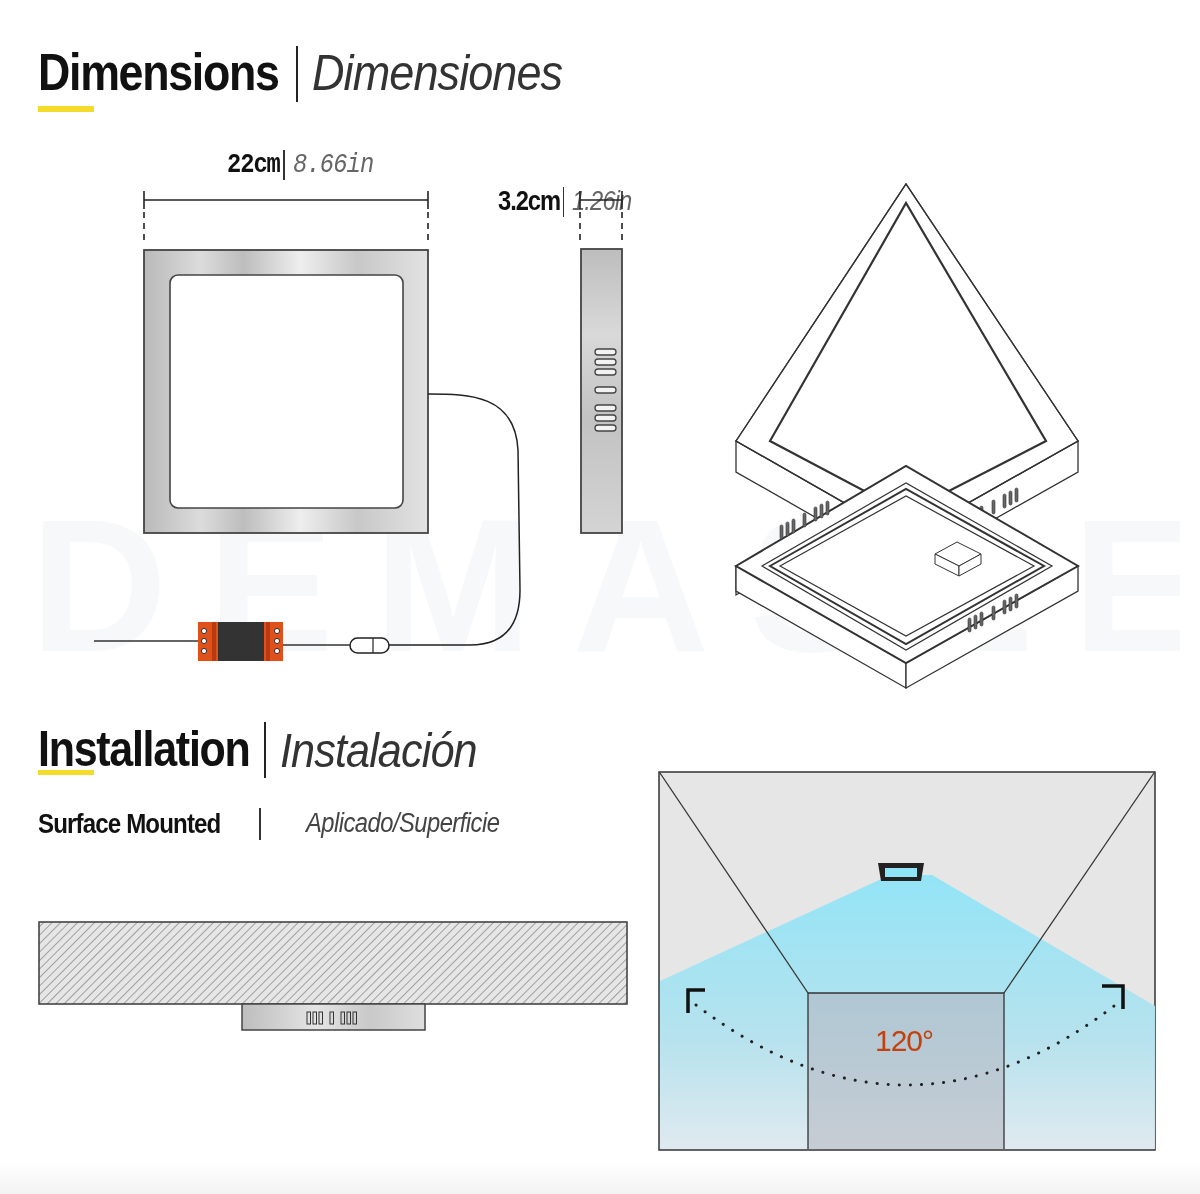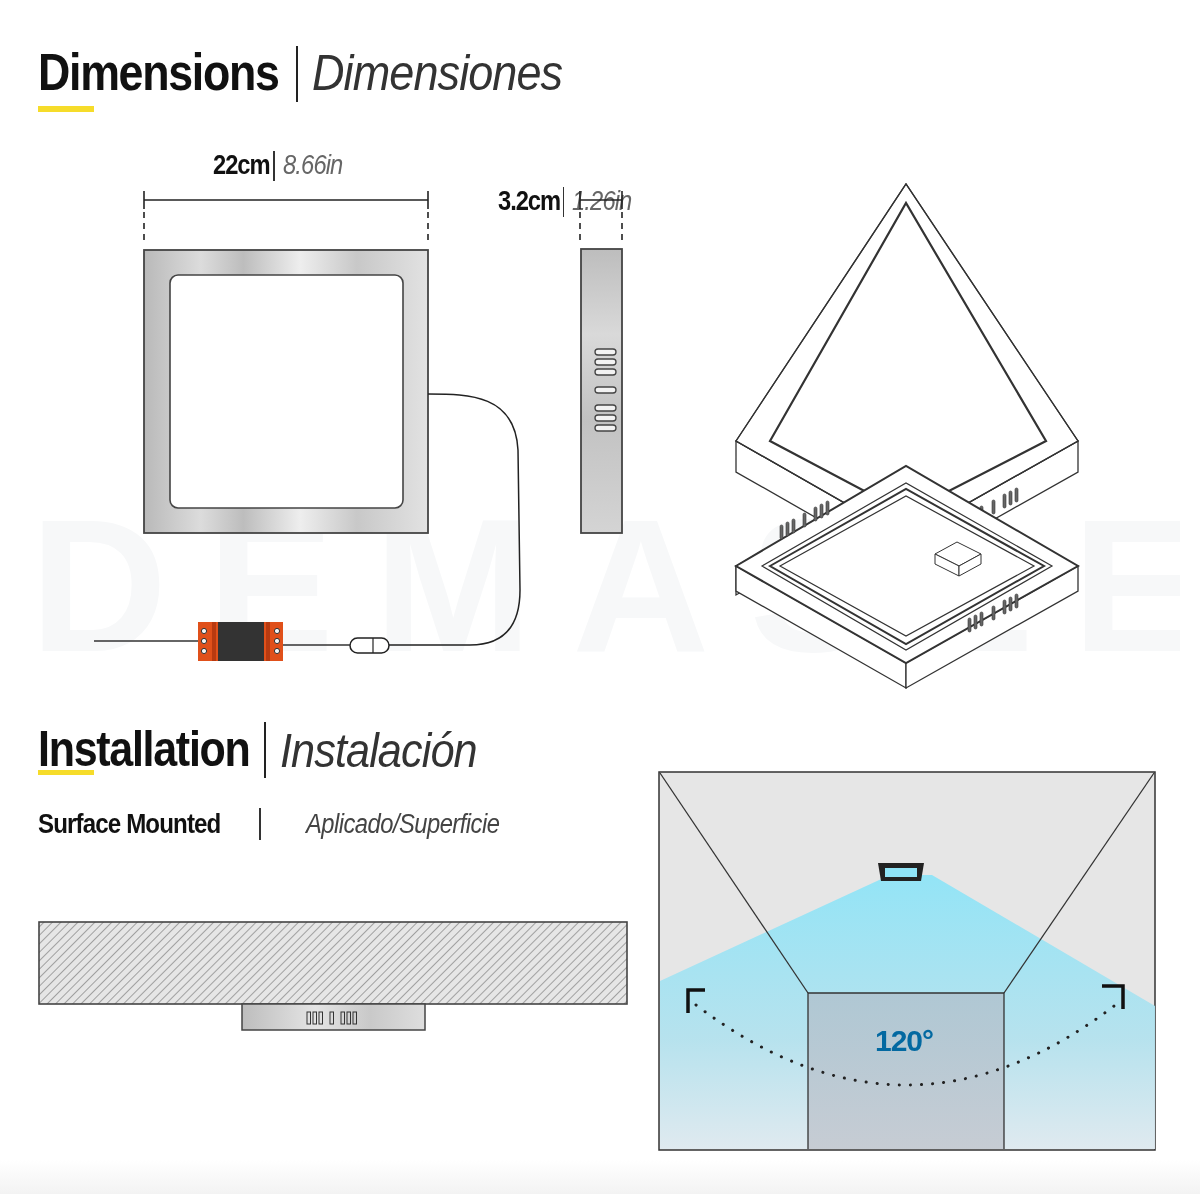--- a/index.html
+++ b/index.html
@@ -16,46 +16,46 @@
   .heading .en { font-weight: 700; letter-spacing: -1.5px; transform: scaleX(0.86); transform-origin: left center; display: inline-block; }
   .heading .sep { display: inline-block; width: 2px; background: #222; margin: 0 14px; }
   .heading .es { font-style: italic; font-weight: 400; color: #333; letter-spacing: -1px; transform: scaleX(0.9); transform-origin: left center; display: inline-block; }
   .underline { position: absolute; height: 6px; background: #f6dc2a; }
 
   .dim-label { position: absolute; display: flex; align-items: center; white-space: nowrap; }
   .dim-label .en { font-weight: 700; font-size: 27px; color: #111; letter-spacing: -1.2px; transform: scaleX(0.88); transform-origin: left center; display: inline-block; }
   .dim-label .sep { display: inline-block; width: 1.5px; height: 30px; background: #333; margin: 0 8px 0 0; }
   .dim-label .es { font-style: italic; font-size: 27px; color: #666; letter-spacing: -1px; transform: scaleX(0.88); transform-origin: left center; display: inline-block; }
 
-  .sub { position: absolute; display: flex; align-items: center; white-space: nowrap; gap: 35px; }
+  .sub { position: absolute; display: flex; white-space: nowrap; gap: 35px; }
   .sub .en { font-weight: 700; font-size: 28px; color: #111; letter-spacing: -1px; transform: scaleX(0.86); transform-origin: left center; display: inline-block; }
   .sub .sep { display: inline-block; width: 1.5px; height: 32px; background: #333; margin: 0 10px 0 -26px; }
   .sub .es { font-style: italic; font-size: 27px; color: #444; letter-spacing: -0.6px; transform: scaleX(0.88); transform-origin: left center; display: inline-block; }
 
   .watermark {
     position: absolute; left: 30px; top: 500px; width: 1150px; height: 170px;
     font-weight: 700; font-size: 190px; color: #f7f8f9; letter-spacing: 40px;
     line-height: 170px; white-space: nowrap; overflow: hidden;
   }
   .bottom-fade { position: absolute; left: 0; top: 1160px; width: 1200px; height: 34px; background: linear-gradient(#fff, #f3f3f3); }
-  .angle-label { position: absolute; font-weight: 700; font-size: 30px; color: #0369a1; letter-spacing: -1px; }
+  .angle-label { position: absolute; font-weight: 400; font-size: 30px; color: #c2410c; letter-spacing: -1px; }
 </style>
 </head>
 <body>
 
 <div class="watermark">DEMASLED</div>
 
 <div class="heading" style="left:38px; top:40px; height:62px;">
   <span class="en" style="font-size:52px;">Dimensions</span>
   <span class="sep" style="height:56px; margin-left:-22px;"></span>
   <span class="es" style="font-size:50px;">Dimensiones</span>
 </div>
 <div class="underline" style="left:38px; top:106px; width:56px;"></div>
 
-<div class="dim-label" style="left:213px; top:150px;">
+<div class="dim-label" style="left:227px; top:150px;font-family:Liberation Mono, monospace;">
   <span class="en">22cm</span>
   <span class="sep" style="margin-left:-4px;"></span>
   <span class="es">8.66in</span>
 </div>
 
 <div class="dim-label" style="left:498px; top:150px;margin-top:36px;">
   <span class="en">3.2cm</span>
   <span class="sep" style="margin-left:-6px;"></span>
   <span class="es">1.26in</span>
 </div>

